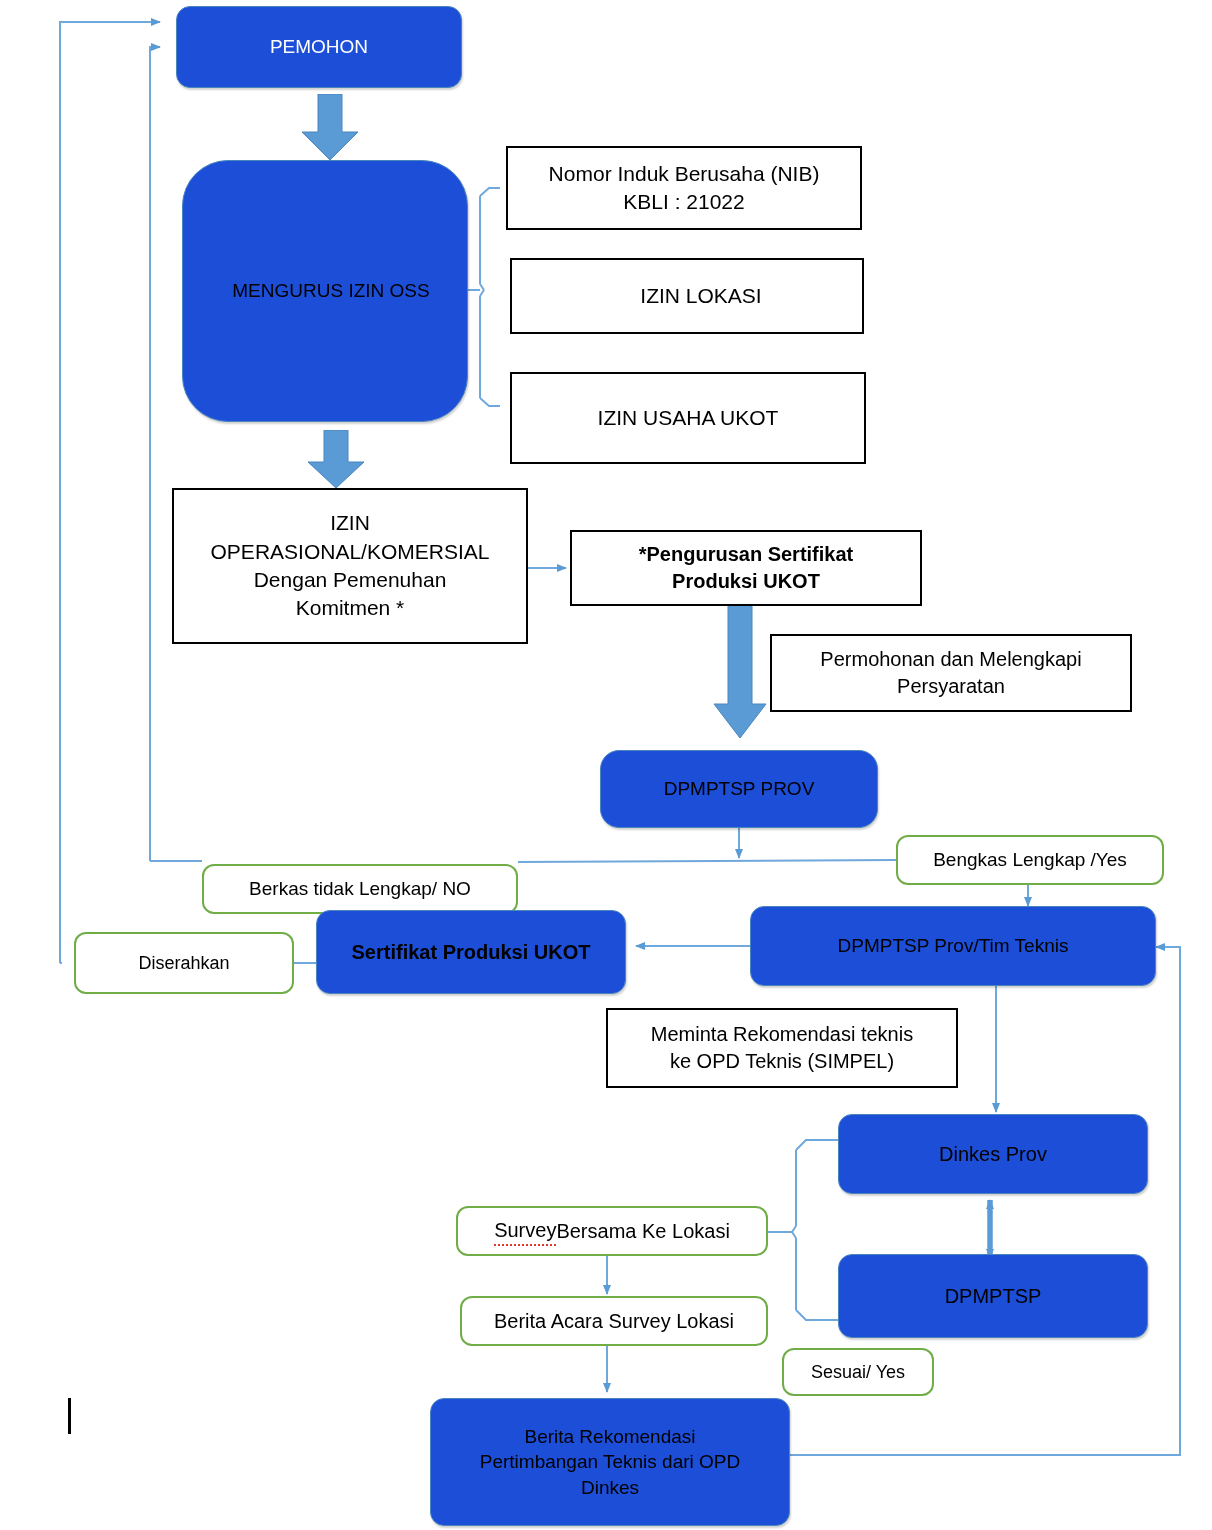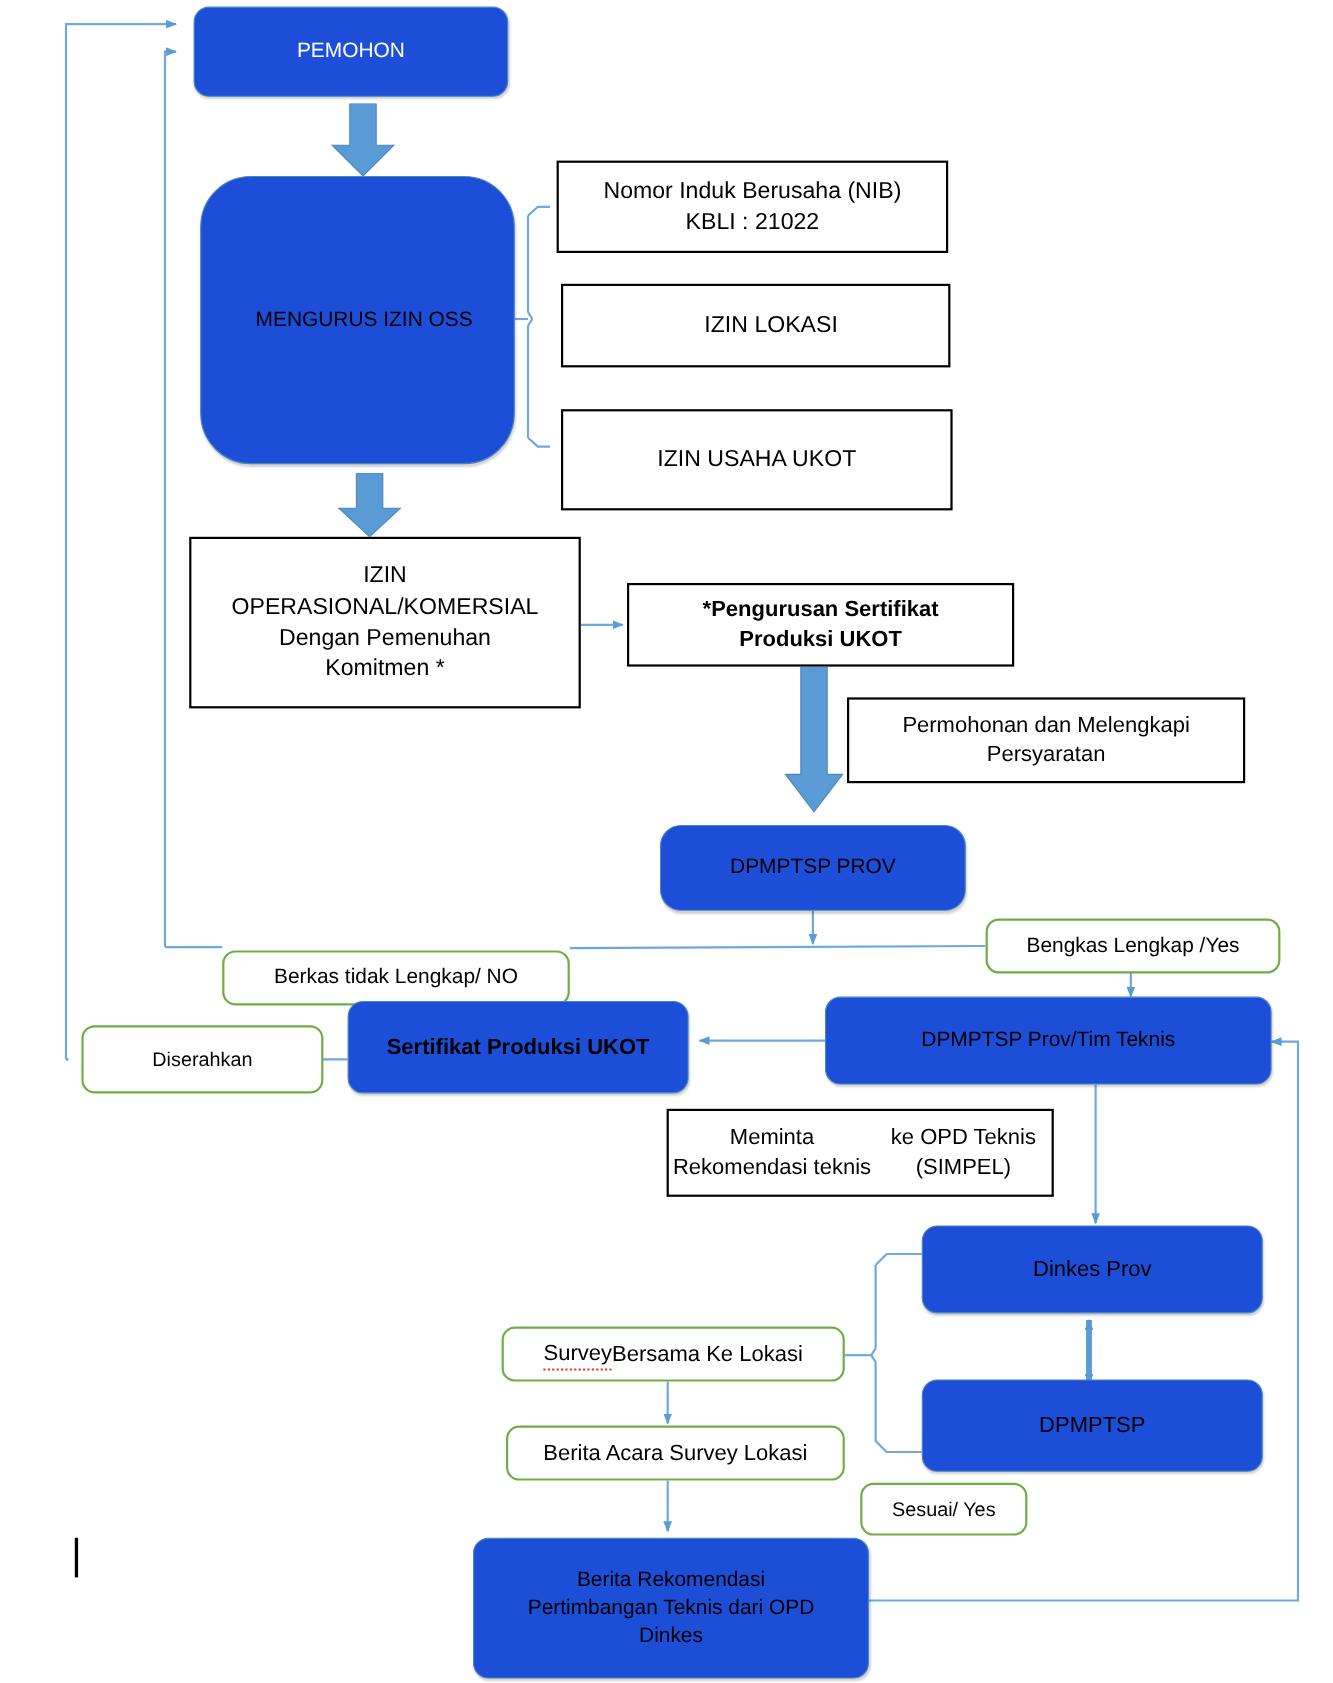--- a/index.html
+++ b/index.html
@@ -213,21 +213,21 @@
   </div>
 
   <div class="node blue bold" style="left:316px; top:910px; width:310px; height:84px; font-size:20px;">
     <span>Sertifikat Produksi UKOT</span>
   </div>
 
   <div class="node blue" style="left:750px; top:906px; width:406px; height:80px; font-size:19px;">
     <span>DPMPTSP Prov/Tim Teknis</span>
   </div>
 
-  <div class="node rect" style="left:606px; top:1008px; width:352px; height:80px; font-size:20px; flex-direction:row;">
+  <div class="node rect" style="left:606px; top:1008px; width:352px; height:80px; font-size:20px; flex-direction:column;">
     <span>Meminta Rekomendasi teknis</span>
     <span>ke OPD Teknis (SIMPEL)</span>
   </div>
 
   <div class="node blue" style="left:838px; top:1114px; width:310px; height:80px; font-size:20px;">
     <span>Dinkes Prov</span>
   </div>
 
   <div class="node blue" style="left:838px; top:1254px; width:310px; height:84px; font-size:20px;">
     <span>DPMPTSP</span>

